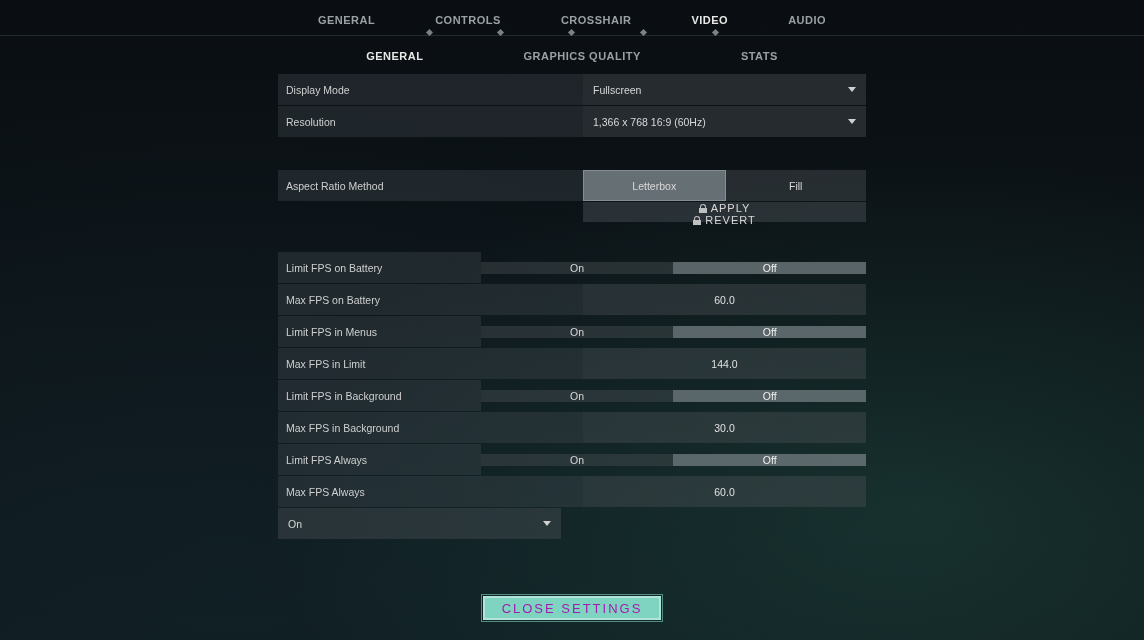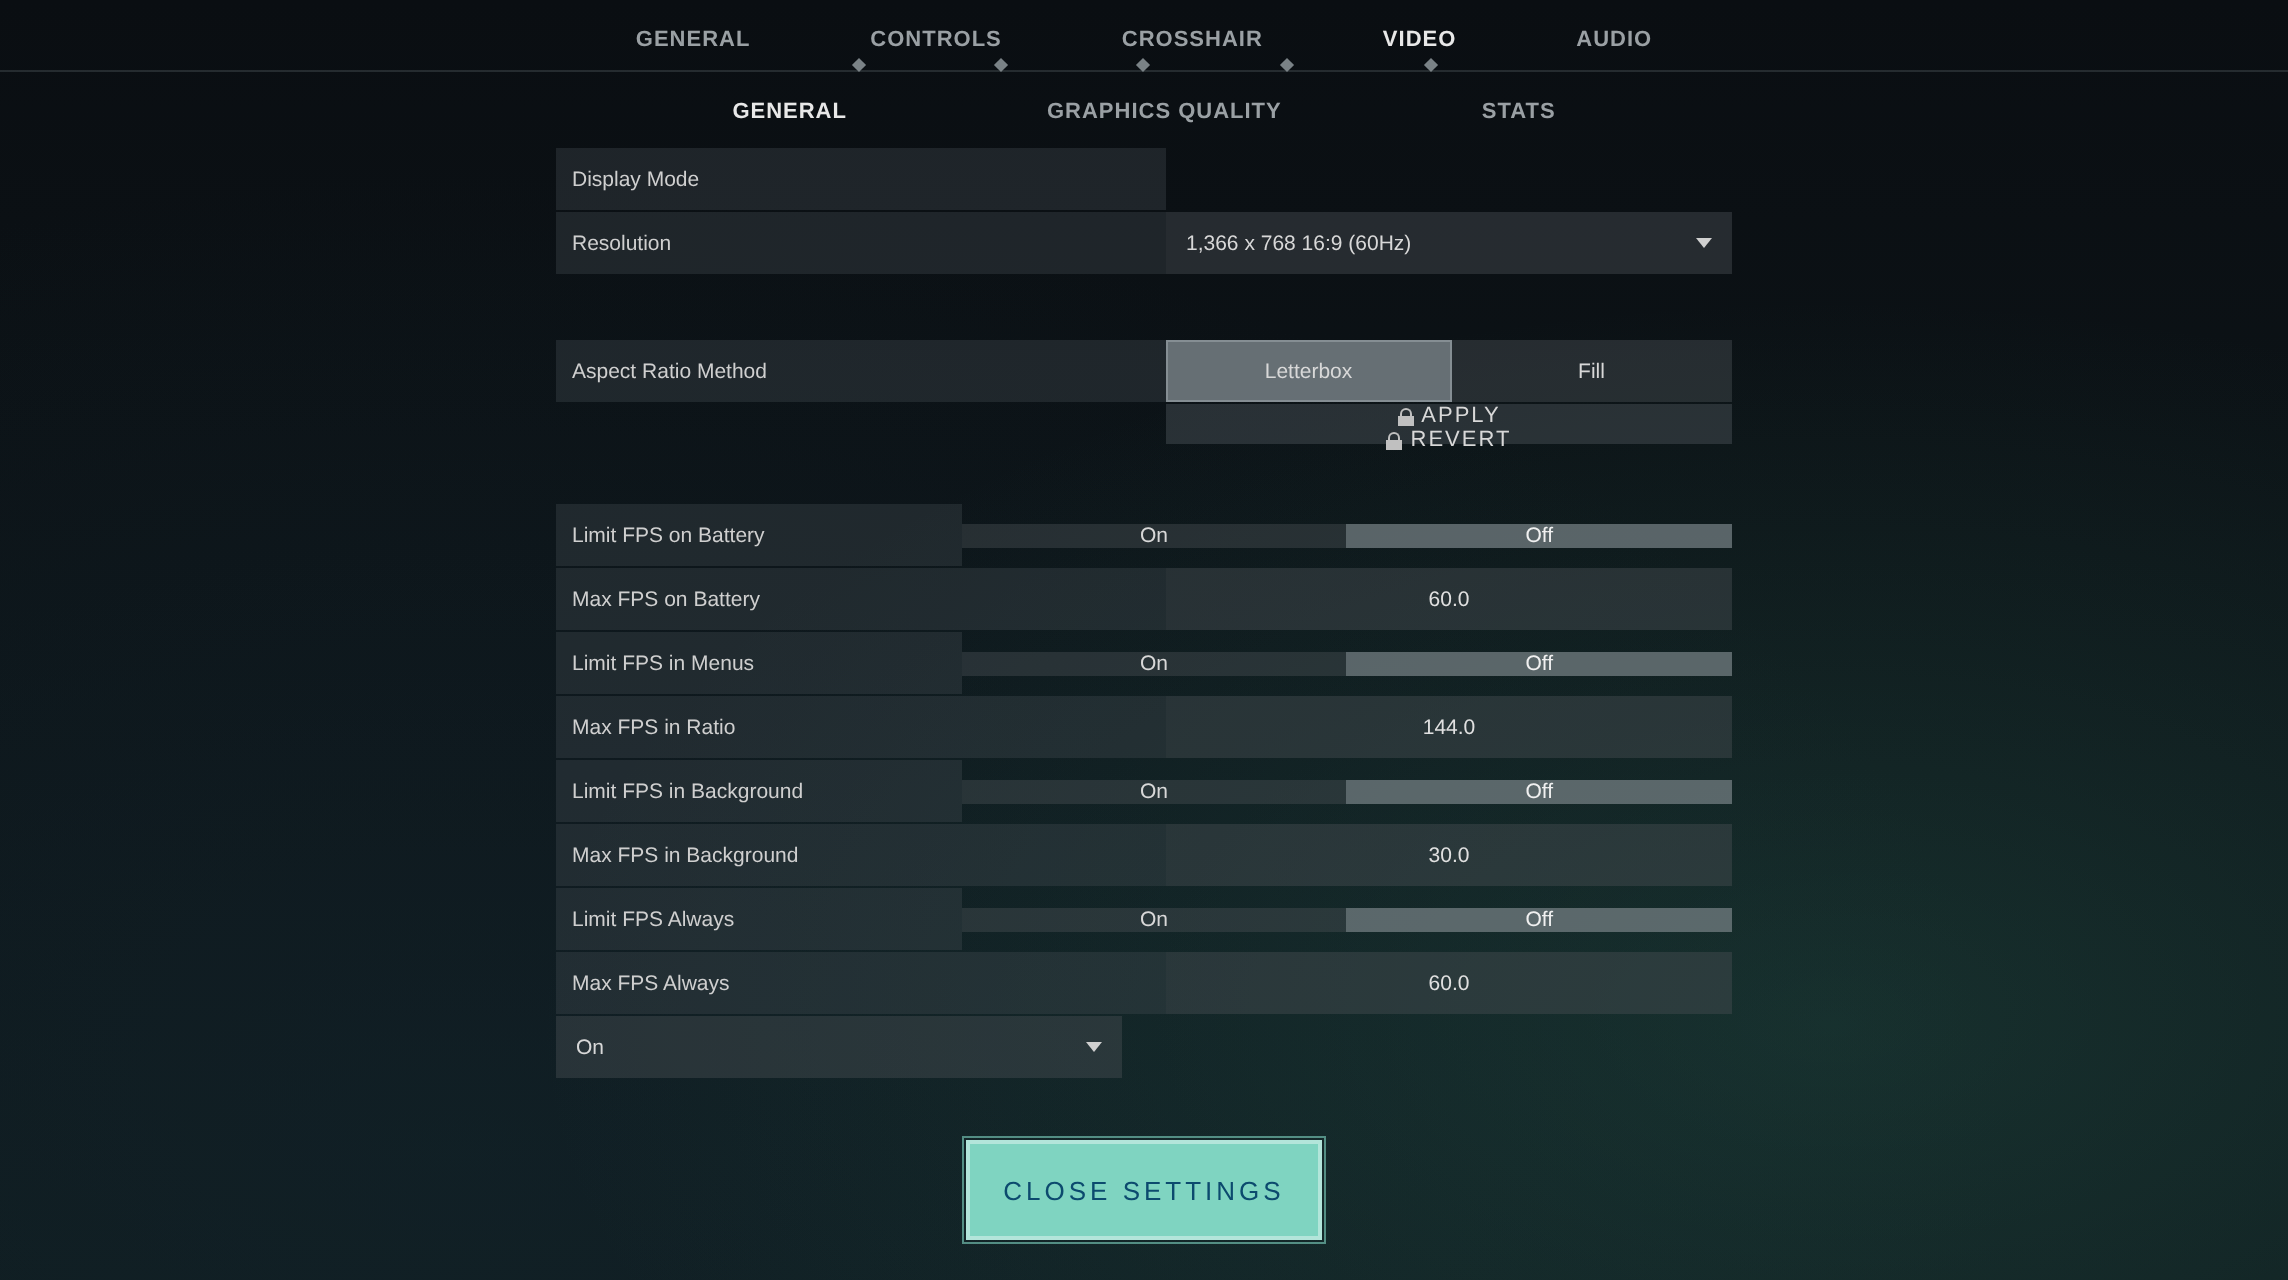--- a/index.html
+++ b/index.html
@@ -174,26 +174,26 @@
     font-family: inherit;
   }
   .close-wrap {
     position: absolute;
     bottom: 20px;
     left: 50%;
     transform: translateX(-50%);
   }
   .close-btn {
     width: 178px;
-    height: 50px;
+    height: 24px;
     background: #7fd4c1;
     border: 2px solid rgba(255,255,255,0.4);
     outline: 1px solid rgba(127,212,193,0.6);
     outline-offset: 1px;
-    color: #0c4a6e;
+    color: #a21caf;
     font-size: 13px;
     letter-spacing: 2px;
     font-weight: 500;
     display: flex;
     align-items: center;
     justify-content: center;
     cursor: pointer;
   }
 </style>
 </head>
@@ -217,20 +217,26 @@
 <div class="sub-tabs">
   <span class="sub-tab active">GENERAL</span>
   <span class="sub-tab">GRAPHICS QUALITY</span>
   <span class="sub-tab">STATS</span>
 </div>
 
 <div class="panel">
 
   <div class="row">
     <div class="row-label">Display Mode</div>
+    <div class="row-right">
+      <div class="dropdown">
+        <span>Fullscreen</span>
+        <span class="chevron"></span>
+      </div>
+    </div>
   </div>
 
   <div class="row">
     <div class="row-label">Resolution</div>
     <div class="row-right">
       <div class="dropdown">
         <span>1,366 x 768 16:9 (60Hz)</span>
         <span class="chevron"></span>
       </div>
     </div>
@@ -280,21 +286,21 @@
 
   <div class="row">
     <div class="row-label">Limit FPS in Menus</div>
     <div class="row-right toggle-pair">
       <div class="toggle-btn">On</div>
       <div class="toggle-btn selected">Off</div>
     </div>
   </div>
 
   <div class="row value-row">
-    <div class="row-label">Max FPS in Ratio</div>
+    <div class="row-label">Max FPS in Limit</div>
     <div class="row-right">
       <input class="value-input" value="144.0" style="">
     </div>
   </div>
 
   <div class="row">
     <div class="row-label">Limit FPS in Background</div>
     <div class="row-right toggle-pair">
       <div class="toggle-btn">On</div>
       <div class="toggle-btn selected">Off</div>

